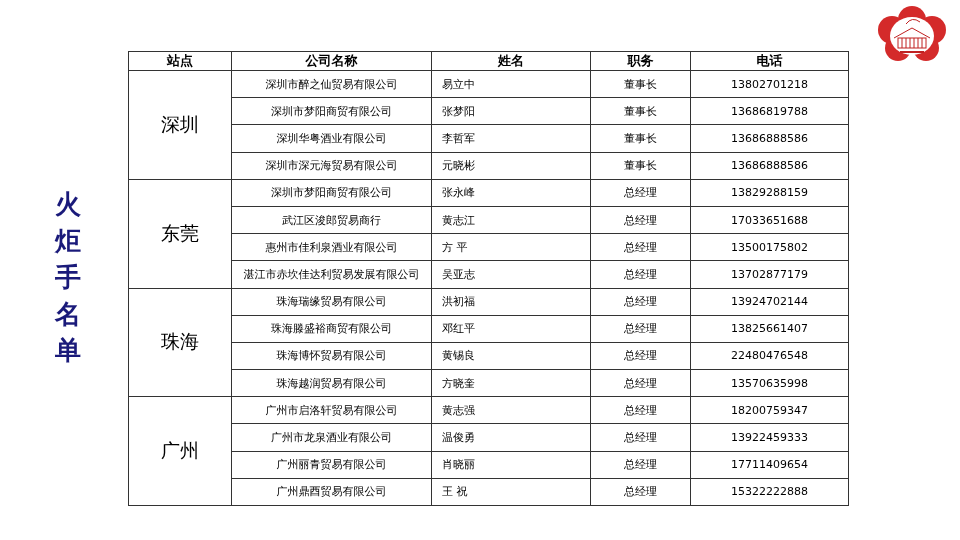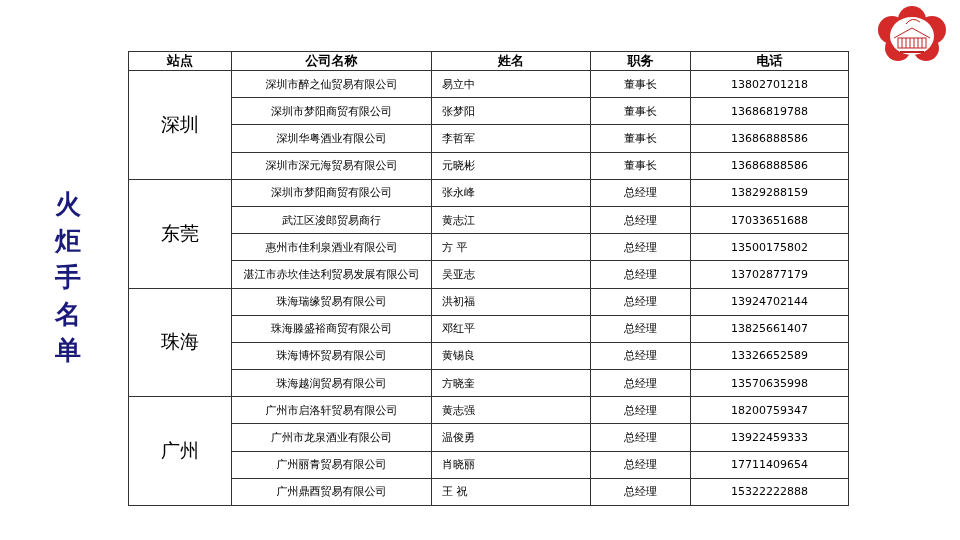--- a/index.html
+++ b/index.html
@@ -129,21 +129,21 @@
     <tr>
       <td>珠海滕盛裕商贸有限公司</td>
       <td class="name">邓红平</td>
       <td>总经理</td>
       <td>13825661407</td>
     </tr>
     <tr>
       <td>珠海博怀贸易有限公司</td>
       <td class="name">黄锡良</td>
       <td>总经理</td>
-      <td>13326652589</td>
+      <td>22480476548</td>
     </tr>
     <tr>
       <td>珠海越润贸易有限公司</td>
       <td class="name">方晓奎</td>
       <td>总经理</td>
       <td>13570635998</td>
     </tr>
 
     <tr>
       <td class="station" rowspan="4">广州</td>

